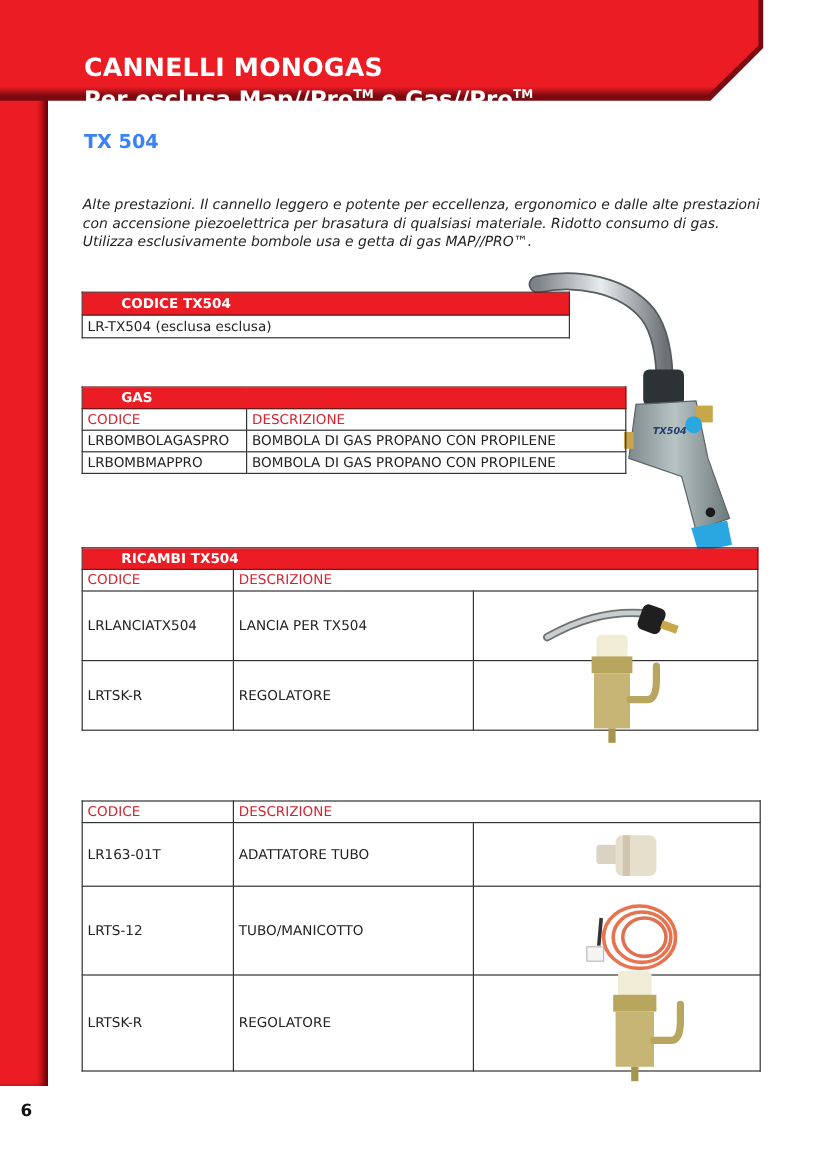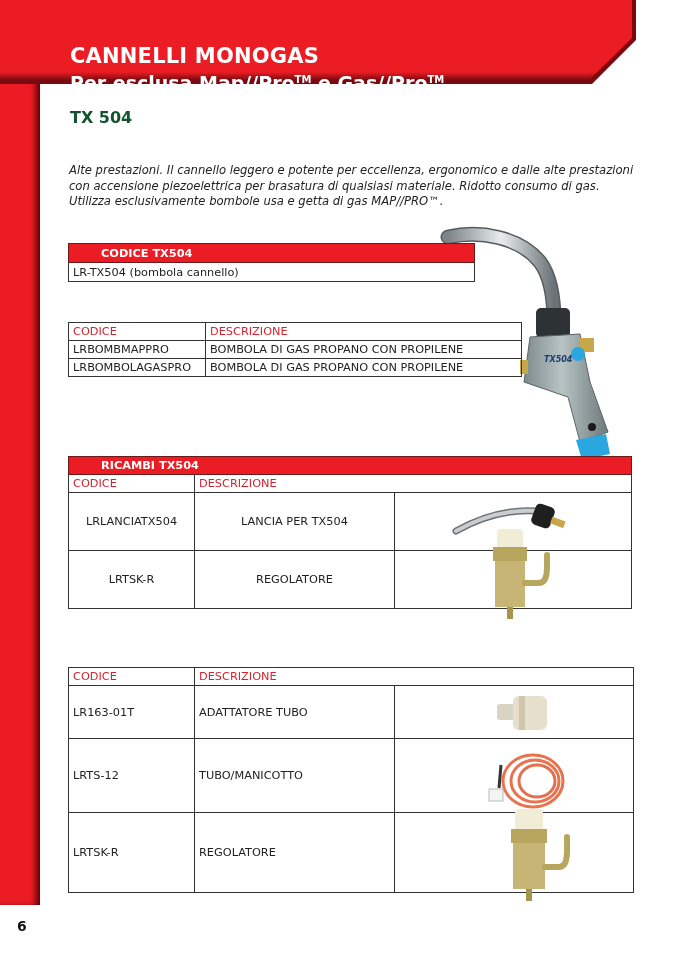--- a/index.html
+++ b/index.html
@@ -6,32 +6,32 @@
   body { width:678px; height:959px; position:relative; background:#ffffff; overflow:hidden;
          font-family:"DejaVu Sans", "Liberation Sans", sans-serif; color:#1a1a1a; }
   .left-bar { position:absolute; left:0; top:0; width:40px; height:905px; background:#ec1c24;
               box-shadow: inset -6px 0 6px -2px #5a0006; }
   .header { position:absolute; left:0; top:0; width:636px; height:84px; }
   .header svg { position:absolute; left:0; top:0; }
   .header-text { position:absolute; left:70px; top:20px; color:#fff; font-weight:bold;margin-top:24px; }
   .header-title { font-size:21px; line-height:24px; letter-spacing:0.2px; }
   .header-sub { font-size:19px; line-height:24px; }
   .header-sub sup { font-size:10px; vertical-align:7px; }
-  .product-title { position:absolute; left:70px; top:108px; font-size:16px; font-weight:bold; color:#14532d; }
+  .product-title { position:absolute; left:70px; top:108px; font-size:16px; font-weight:bold; color:#3b82f6; }
   .intro { position:absolute; left:69px; top:163px; width:575px; font-size:11.6px; line-height:15.6px; color:#222;font-style:italic; }
   table { border-collapse:collapse; position:absolute; font-size:11.3px; }
   td { border:1.5px solid #333; padding:0 4px; color:#222; }
   .red-head td { background:#ec1c24; color:#fff; font-weight:bold; height:17px; border-color:#6b1a1a;padding-left:32px; }
   .col-head td { color:#d62330; font-weight:normal; height:17px; }
   .t1 { left:68px; top:243px; width:407px; }
   .t1 td { height:18px; }
   .t2 { left:68px; top:322px; width:454px; }
   .t2 td { height:17px; }
   .t3 { left:68px; top:456px; width:564px; }
-  .t3 .big td { height:57px;text-align:center; }
+  .t3 .big td { height:57px; }
   .t4 { left:68px; top:667px; width:566px; }
   .img-cell { position:relative; }
   .page-num { position:absolute; left:17px; top:918px; font-size:14px; font-weight:bold; color:#111; }
   .torch { position:absolute; left:440px; top:222px; width:200px; height:240px; }
   .pic { position:absolute; }
 </style>
 </head>
 <body>
 
 <div class="left-bar"></div>
@@ -81,37 +81,40 @@
   <circle cx="152" cy="205" r="4" fill="#1a1a1a"></circle>
   <path d="M136,218 L166,212 L170,232 L142,238 Z" fill="#2aa7e0"></path>
 </svg>
 
 <table class="t1">
   <tbody>
       <tr class="red-head">
         <td>CODICE TX504</td>
       </tr>
   <tr>
-        <td>LR-TX504 (bombola cannello)</td>
+        <td>LR-TX504 (esclusa esclusa)</td>
       </tr>
 </tbody>
   </table>
 
 <table class="t2">
   <tbody>
+      <tr class="red-head">
+        <td colspan="2">GAS</td>
+      </tr>
   <tr class="col-head">
     <td style="width:128px">CODICE</td>
     <td>DESCRIZIONE</td>
   </tr>
   <tr>
+    <td>LRBOMBOLAGASPRO</td>
+    <td>BOMBOLA DI GAS PROPANO CON PROPILENE</td>
+  </tr>
+  <tr>
     <td>LRBOMBMAPPRO</td>
-    <td>BOMBOLA DI GAS PROPANO CON PROPILENE</td>
-  </tr>
-  <tr>
-    <td>LRBOMBOLAGASPRO</td>
     <td>BOMBOLA DI GAS PROPANO CON PROPILENE</td>
   </tr>
 </tbody>
   </table>
 
 <table class="t3">
   <tbody>
       <tr class="red-head">
         <td colspan="3">RICAMBI TX504</td>
       </tr>

